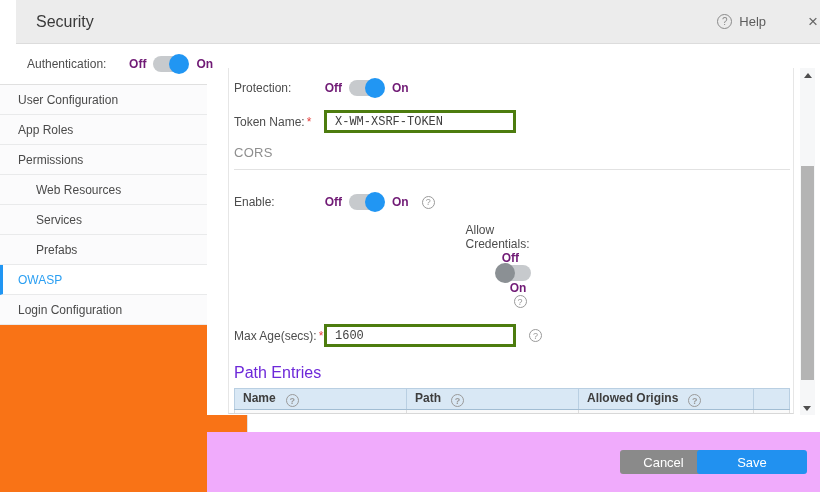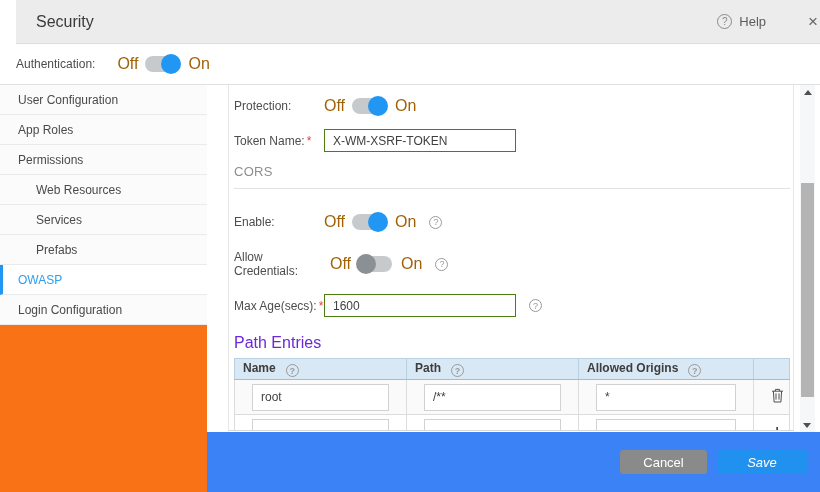--- a/index.html
+++ b/index.html
@@ -9,47 +9,47 @@
               background:#ececec; border-bottom:1px solid #dcdcdc;
               display:flex; align-items:center; justify-content:space-between; padding:0 18px 0 20px; }
   .title { font-size:16px; color:#3a3a3a; }
   .titlebar-right { display:flex; align-items:center; }
   .help-circle { display:inline-flex; width:15px; height:15px; border:1px solid #8a8a8a; border-radius:50%;
                  align-items:center; justify-content:center; font-size:10px; color:#8a8a8a; margin-right:7px; }
   .help-text { font-size:13px; color:#5d5d5d; }
   .close-x { font-size:17px; color:#666; margin-left:42px; cursor:pointer; line-height:1; }
 
   .authbar { position:absolute; top:44px; left:0; width:820px; height:41px; background:#fff;
-             border-bottom:1px solid #e0e0e0; display:flex; align-items:center; padding-left:16px; }
+             border-bottom:1px solid #e0e0e0; display:flex; align-items:center; padding-left:27px; }
   .authbar .lbl { font-size:12px; color:#4d4d4d; margin-right:22px; }
 
   .toggle { position:relative; width:34px; height:16px; border-radius:8px; background:#c7cacd; display:inline-block; }
   .toggle .knob { position:absolute; top:-2px; width:20px; height:20px; border-radius:50%; background:#8b9094; left:-2px; }
   .toggle.on .knob { left:auto; right:-2px; background:#2196f3; }
-  .offon { font-size:16px; color:#a16207; }
+  .offon { font-size:12px; color:#701a75;font-weight:bold; }
   .off-lab { display:inline-block; min-width:18px; text-align:right; margin-right:7px; }
   .on-lab { margin-left:9px; }
 
   .leftcol { position:absolute; top:85px; left:0; width:248px; height:407px;
              background:#f97316; border-right:1px solid #e2e2e2; }
   .side-item { height:30px; display:flex; align-items:center; padding-left:18px; font-size:12px;
                color:#4a4a4a; background:#fbfbfc; border-bottom:1px solid #e9eaeb; cursor:pointer; }
   .side-item.indent { padding-left:36px; }
   .side-item.selected { background:#fff; border-left:3px solid #2196f3; padding-left:15px; color:#2b9ff2; }
 
-  .content { position:absolute; top:85px; left:207px; width:613px; height:347px; background:#fff; }
+  .content { position:absolute; top:68px; left:207px; width:613px; height:347px; background:#fff; }
   .form-viewport { position:absolute; left:21px; top:0; width:566px; height:346px;
                    border-left:1px solid #e6e6e6; border-right:1px solid #e6e6e6;
                    border-bottom:1px solid #d8d8d8; padding-left:5px; overflow:hidden; }
   .frow { display:flex; align-items:center; font-size:12px; }
   .flabel { width:90px; flex:none; color:#4d4d4d; }
   .flabel-wide { width:96px; }
   .req { color:#e5413e; margin-left:2px; }
-  .tinput { width:192px; height:23px; border:1px solid #4d7c0f; background:#fff; font-size:12px;
-            color:#3f3f3f; padding:0 8px; font-family:Liberation Sans, sans-serif; }
+  .tinput { width:192px; height:23px; border:3px solid #4d7c0f; background:#fff; font-size:12px;
+            color:#3f3f3f; padding:0 8px; font-family:Liberation Mono, monospace; }
   .qicon { display:inline-flex; width:13px; height:13px; border:1px solid #9a9a9a; border-radius:50%;
            align-items:center; justify-content:center; font-size:9px; color:#9a9a9a; margin-left:13px; flex:none; }
   .cors-h { font-size:13px; color:#8e8e8e; margin-top:12px; letter-spacing:0.3px; }
   .divider { width:556px; height:1px; background:#e2e2e2; margin-top:9px; }
   .pe-label { font-size:16px; color:#6d28d9; margin-top:17px; }
 
   table.pe { border-collapse:collapse; margin-top:6px; width:555px; table-layout:fixed; }
   table.pe th { background:#d9e8f5; height:21px; font-size:12px; font-weight:600; color:#3d3d3d;
                 text-align:left; padding-left:8px; border:1px solid #b9cfe2; border-bottom:1px solid #a2bdd3; }
   table.pe th .qicon { margin-left:10px; vertical-align:-2px; display:inline-flex; }
@@ -62,28 +62,28 @@
   td.act { text-align:center; padding:0; cursor:pointer; }
   .plus { font-size:21px; color:#2f2f2f; font-weight:400; line-height:1; }
 
   .scrollbar { position:absolute; right:5px; top:0; width:15px; height:347px; background:#f6f7f8; }
   .sb-up { width:0; height:0; border-left:4px solid transparent; border-right:4px solid transparent;
            border-bottom:5px solid #4f4f4f; margin:5px auto 0; }
   .sb-down { width:0; height:0; border-left:4px solid transparent; border-right:4px solid transparent;
              border-top:5px solid #4f4f4f; position:absolute; bottom:4px; left:3px; }
   .sb-thumb { position:absolute; top:98px; left:1px; width:13px; height:214px; background:#b4b4b4; }
 
-  .footer { position:absolute; top:432px; left:207px; width:613px; height:60px; background:#3b82f6; }
+  .footer { position:absolute; top:432px; left:207px; width:613px; height:60px; background:#f0abfc; }
   .btn { position:absolute; top:18px; height:24px; border:none; border-radius:3px; color:#fff;
          font-size:13px; font-family:"Liberation Sans","DejaVu Sans",sans-serif; cursor:pointer; }
   .btn-cancel { right:113px; width:87px; background:#8a8a8a; }
-  .btn-save { right:13px; width:90px; background:#2191f0;font-style:italic; }
+  .btn-save { right:13px; width:110px; background:#2191f0; }
 
   .mt12 { margin-top:12px; } .mt14 { margin-top:14px; } .mt24 { margin-top:24px; }
-  .mt19 { margin-top:19px; } .mt16 { margin-top:16px; }
+  .mt19 { margin-top:13px;flex-direction:column; } .mt16 { margin-top:16px; }
 </style>
 </head>
 <body>
 
 <div class="titlebar">
   <div class="title">Security</div>
   <div class="titlebar-right">
     <span class="help-circle">?</span>
     <span class="help-text">Help</span>
     <span class="close-x">×</span>

